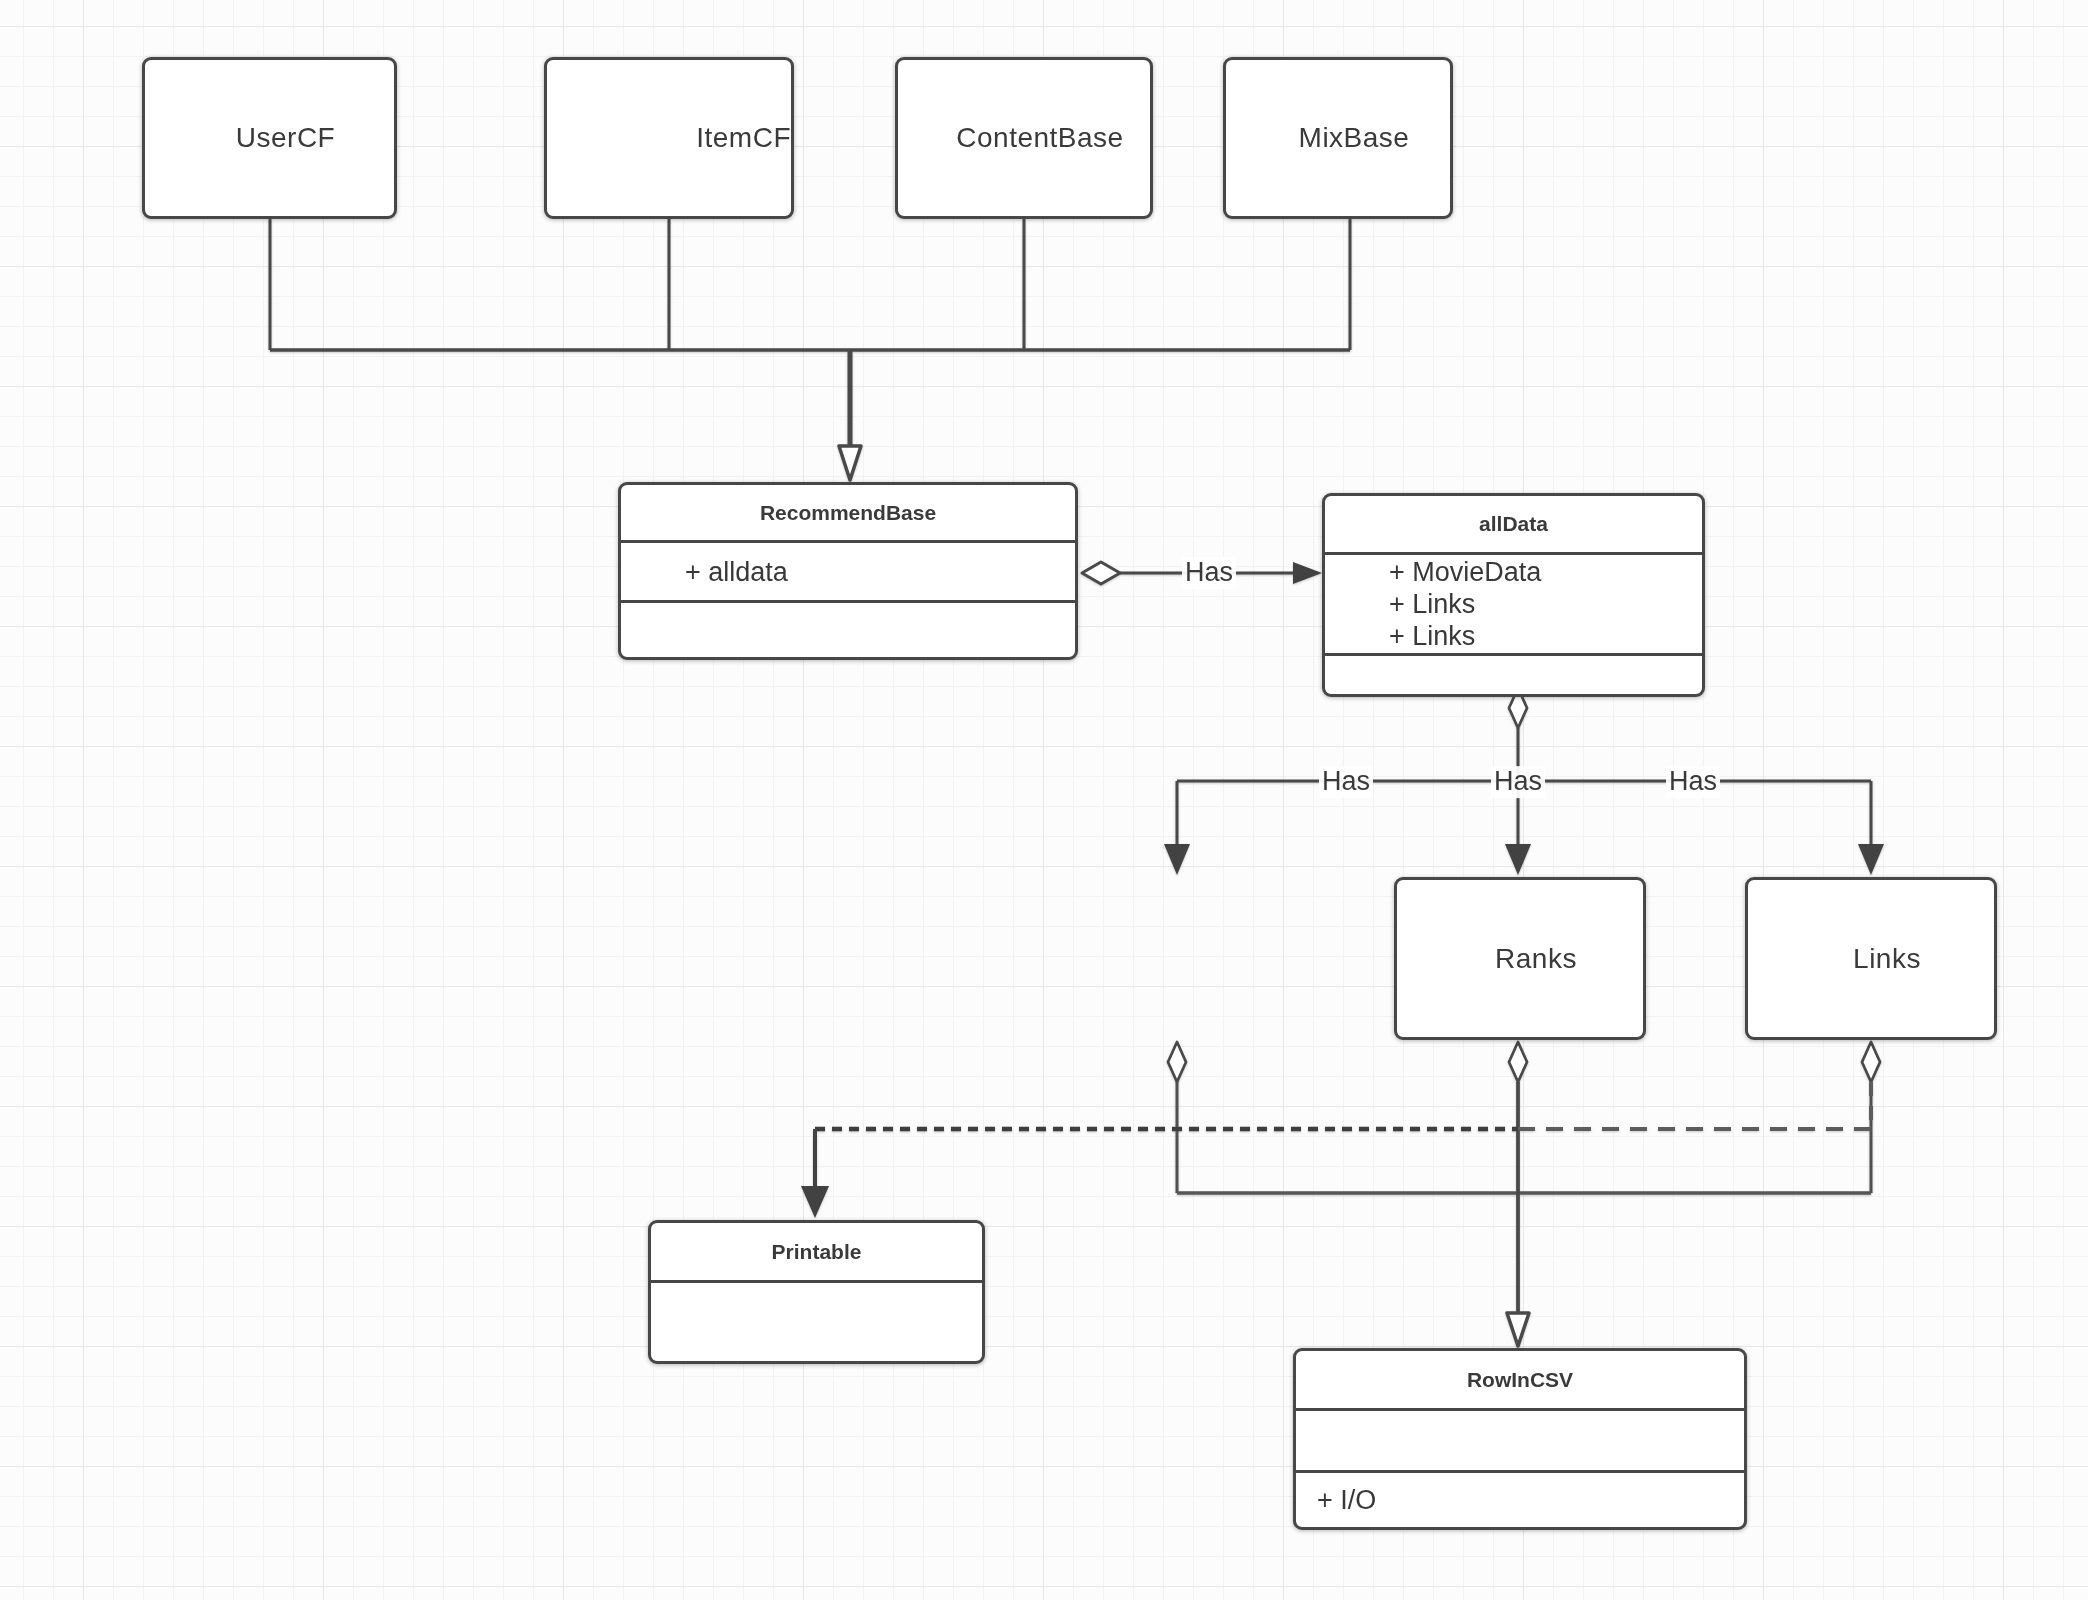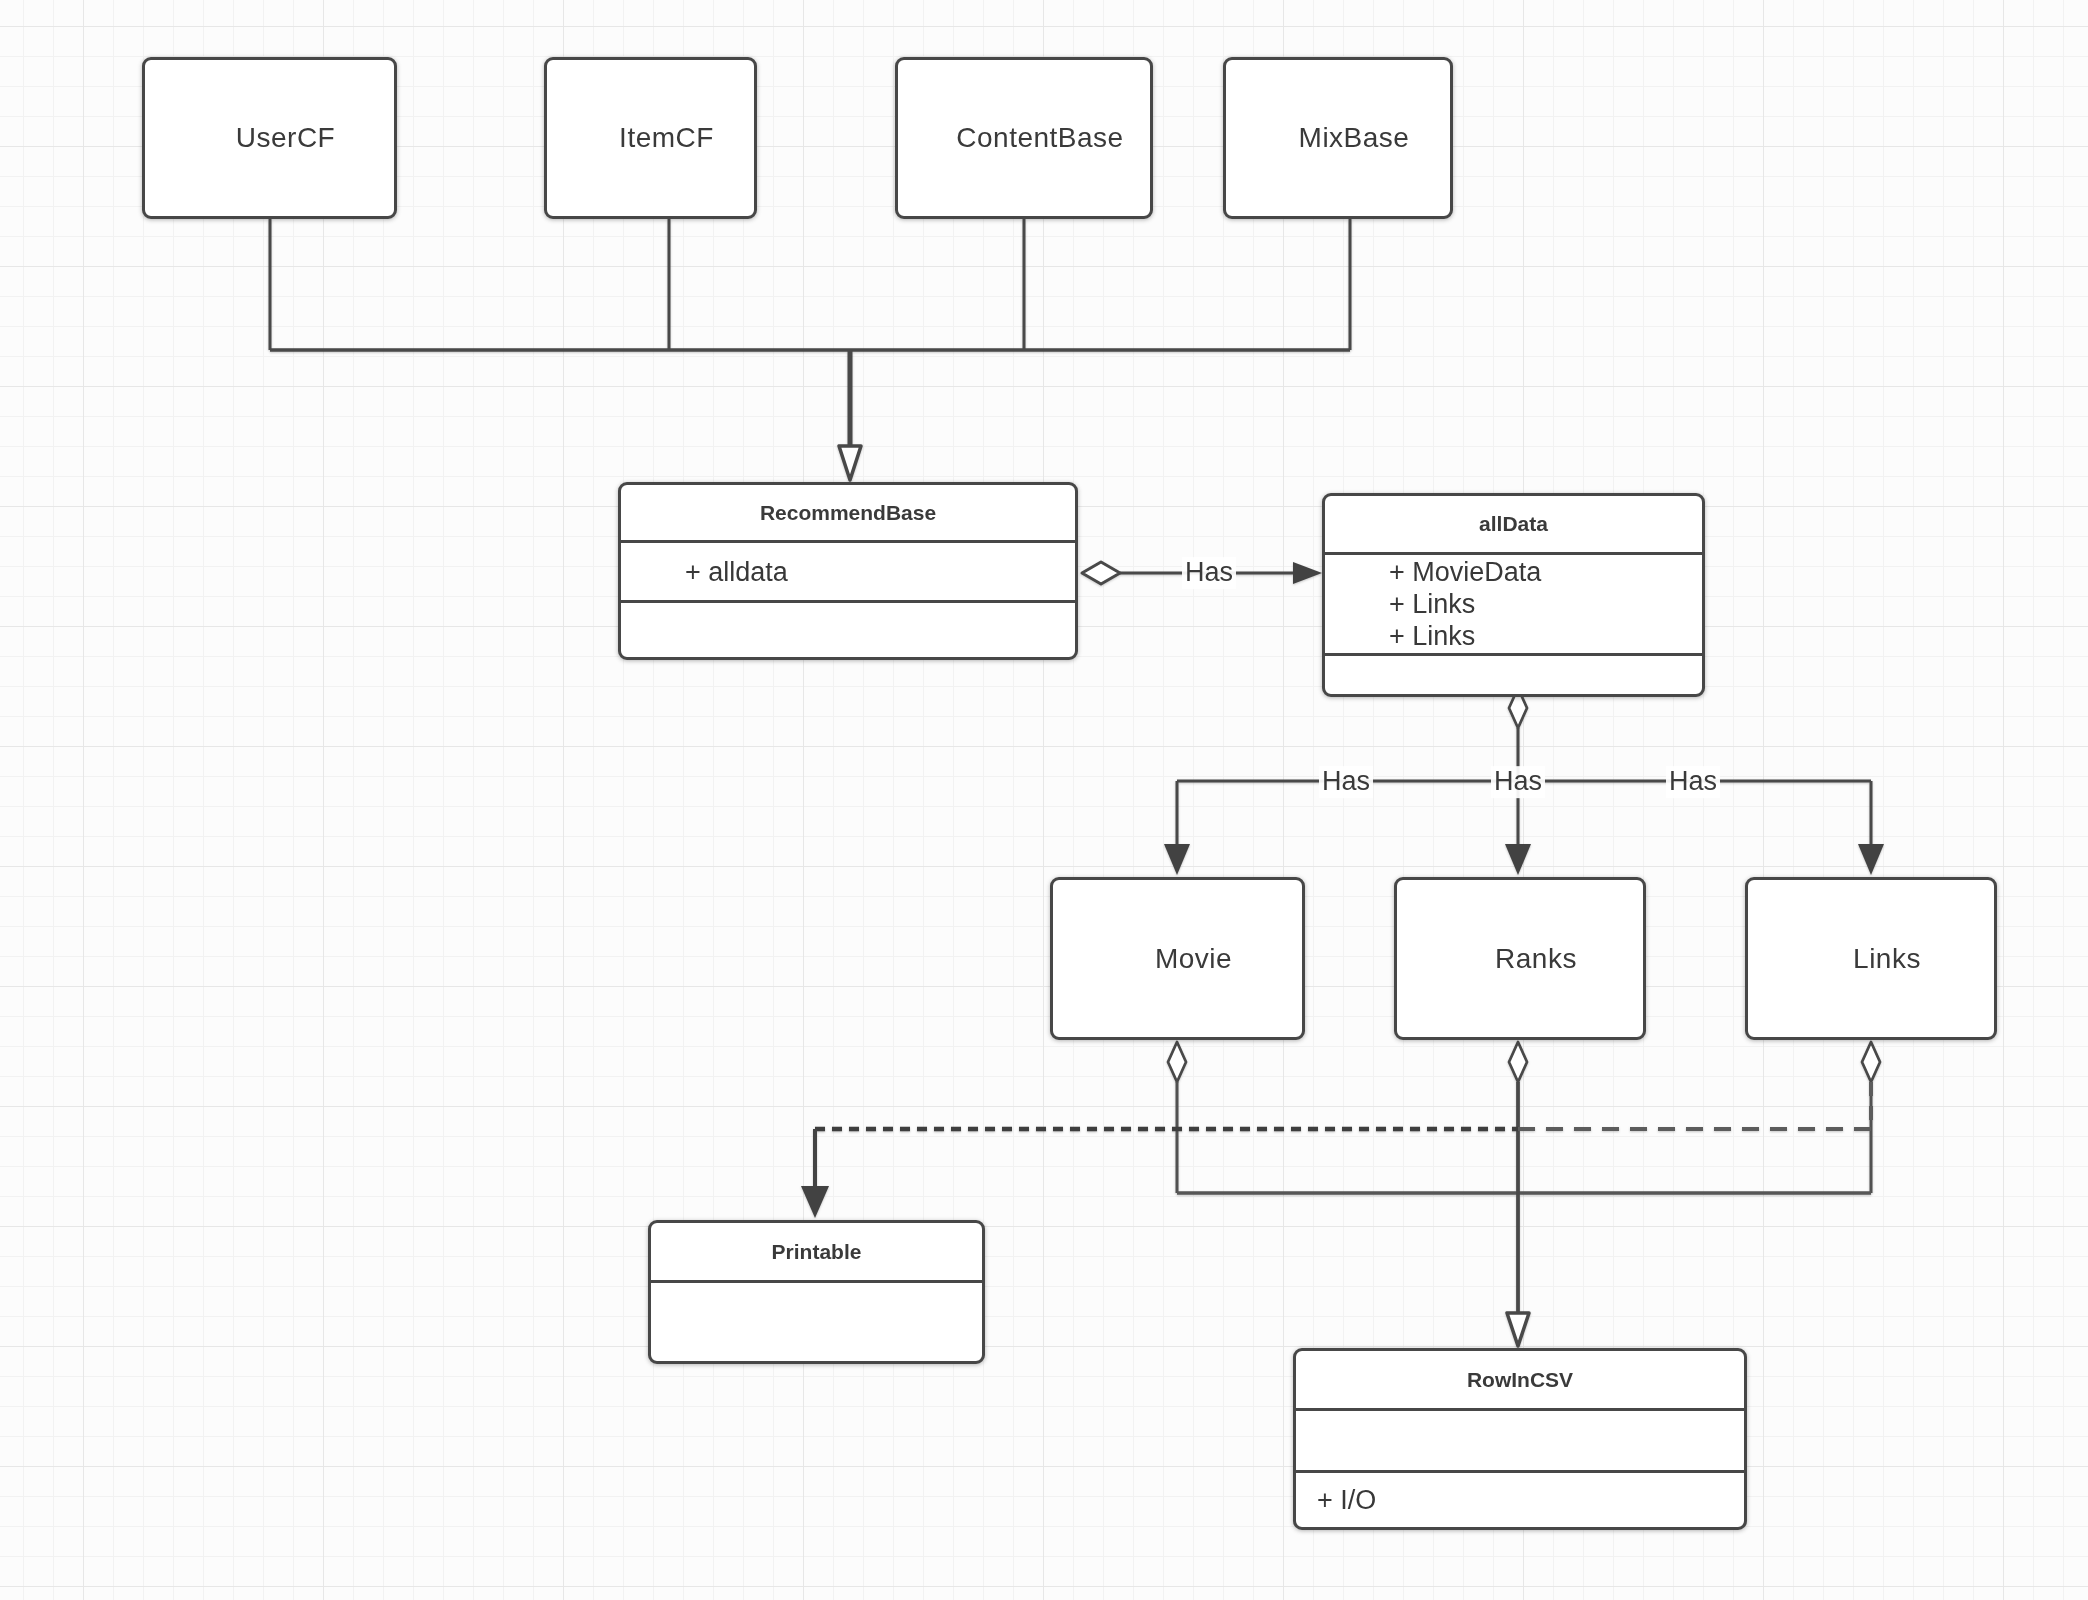--- a/index.html
+++ b/index.html
@@ -136,21 +136,21 @@
       <path d="M1518 1129 H1871" stroke="#5c5c5c" stroke-width="4" stroke-dasharray="17 11"></path>
       <path d="M1871 1082 V1129" stroke="#5c5c5c" stroke-width="4" stroke-dasharray="14 10"></path>
       <path d="M815 1129 V1190" stroke="#434343" stroke-width="4"></path>
     </g>
     <polygon points="815,1218 801,1186 829,1186" fill="#424242"></polygon>
   </svg>
 
   <div class="uml-box" style="left:142px; top:57px; width:255px; height:162px;">
     <div class="box-label">UserCF</div>
   </div>
-  <div class="uml-box" style="left:544px; top:57px; width:213px; height:162px;">
+  <div class="uml-box" style="left:544px; top:57px; width:250px; height:162px;align-items:flex-end;">
     <div class="box-label">ItemCF</div>
   </div>
   <div class="uml-box" style="left:895px; top:57px; width:258px; height:162px;">
     <div class="box-label">ContentBase</div>
   </div>
   <div class="uml-box" style="left:1223px; top:57px; width:230px; height:162px;">
     <div class="box-label">MixBase</div>
   </div>
 
   <div class="uml-box" style="left:618px; top:482px; width:460px; height:178px;">
@@ -168,23 +168,20 @@
     <div class="box-row sep" style="height:101px;">
       <div class="attr-list">
         <span>+ MovieData</span>
         <span>+ Links</span>
         <span>+ Links</span>
       </div>
     </div>
     <div class="box-row fill"></div>
   </div>
 
-  <div class="uml-box" style="left:1050px; top:877px; width:255px; height:163px;">
-    <div class="box-label">Movie</div>
-  </div>
   <div class="uml-box" style="left:1394px; top:877px; width:252px; height:163px;">
     <div class="box-label">Ranks</div>
   </div>
   <div class="uml-box" style="left:1745px; top:877px; width:252px; height:163px;">
     <div class="box-label">Links</div>
   </div>
 
   <div class="uml-box" style="left:648px; top:1220px; width:337px; height:144px;">
     <div class="box-title" style="height:60px;">Printable</div>
     <div class="box-row fill"></div>

